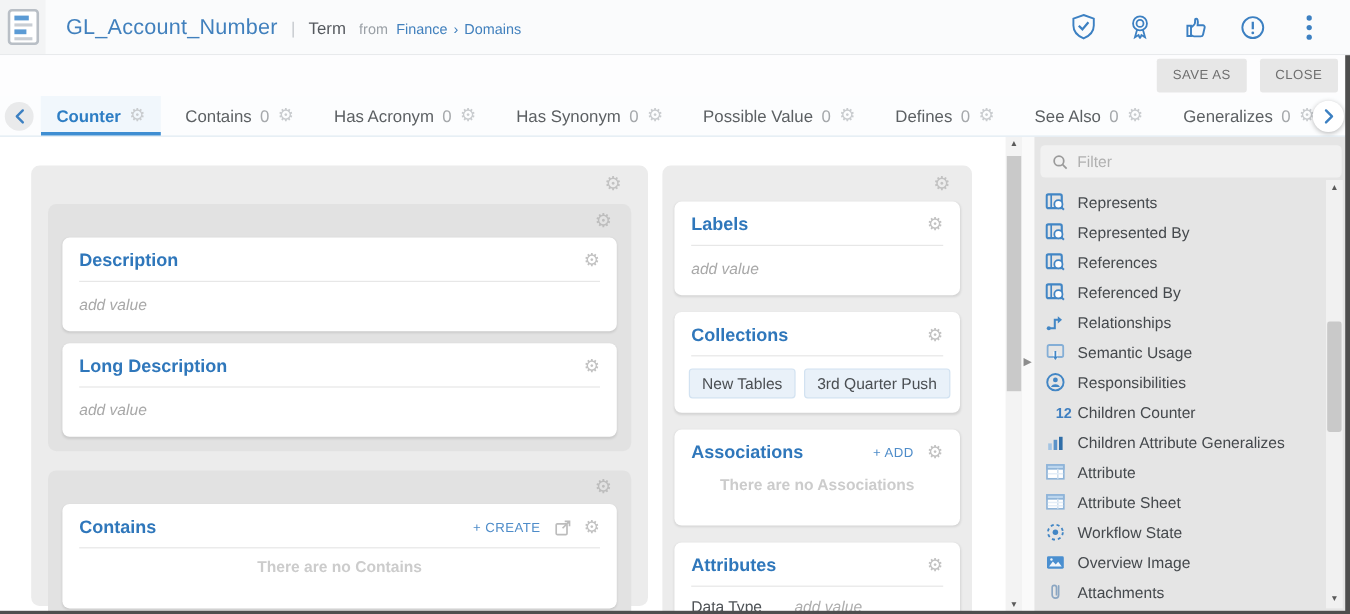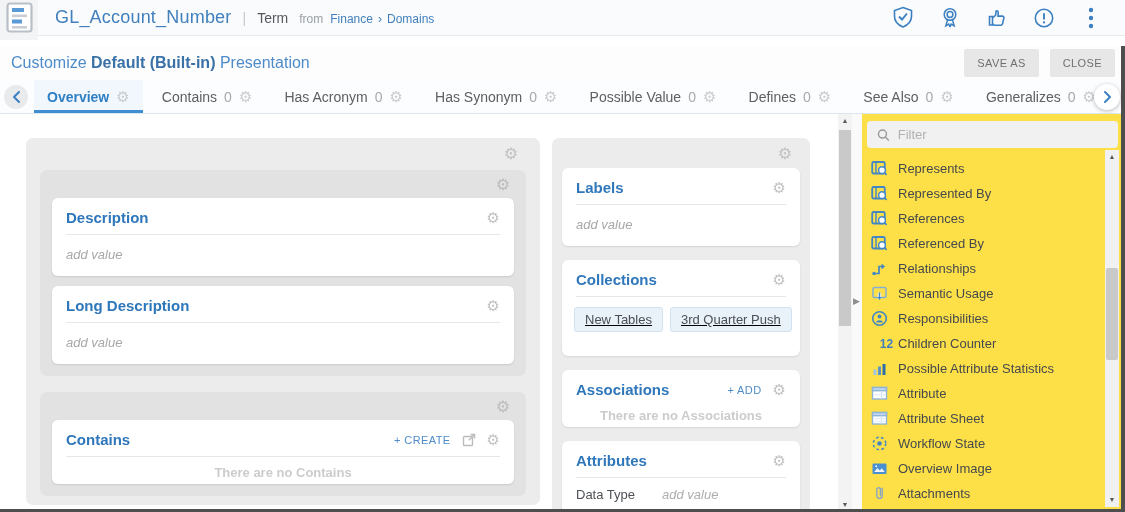--- a/index.html
+++ b/index.html
@@ -1,21 +1,21 @@
 <!DOCTYPE html>
 <html><head>
 <meta charset="utf-8">
 <style>
   * { box-sizing: border-box; margin: 0; padding: 0; }
   html,body { width:1125px; height:512px; overflow:hidden;
     font-family:"Liberation Sans","DejaVu Sans",sans-serif; background:#fff; }
   .screen { position:relative; width:1125px; height:512px; background:#fff; overflow:hidden; }
 
   
-  .hdr { position:absolute; top:0; left:0; right:0; height:36px; background:#fafbfc;
+  .hdr { position:absolute; top:0; left:0; right:0; height:46px; background:#fafbfc;
          border-bottom:1px solid #e8eaec; display:flex; align-items:center; }
   .hdr-badge-wrap { width:38px; height:45px; background:#f3f4f5; display:flex; align-items:center; justify-content:center; }
   .hdr-title { font-size:18px; color:#4180bd; margin-left:17px; font-weight:normal; letter-spacing:.2px; }
   .hdr-sep { color:#c5c9cd; margin:0 11px; font-size:14px; }
   .hdr-type { color:#55595e; font-size:14px; }
   .hdr-from { color:#9aa0a6; font-size:12px; margin:2px 7px 0 11px; }
   .bc { font-size:12px; color:#4180bd; margin-top:2px; display:flex; gap:5px; align-items:center;justify-content:space-between; }
   .bc a { color:#4180bd; text-decoration:none; cursor:pointer; }
   .hdr-actions { margin-left:auto; display:flex; gap:23px; margin-right:22px; align-items:center; }
   .hicon { width:24px; height:24px; display:flex; align-items:center; justify-content:center; cursor:pointer; }
@@ -57,45 +57,45 @@
 
   .card { background:#fff; border-radius:6px; box-shadow:0 1px 2px rgba(0,0,0,.1); }
   .card + .card { margin-top:10px; }
   .card-head { display:flex; align-items:center; padding:11px 14px 8px; }
   .card-title { color:#2f77bb; font-weight:bold; font-size:15px; }
   .head-actions { margin-left:auto; display:flex; align-items:center; gap:11px; }
   .gear-sm { color:#c2c2c2; font-size:15px; line-height:1; cursor:pointer; }
   .rule { height:1px; background:#e7e7e7; margin:0 14px; }
   .card-body { padding:10px 14px 13px; }
   .ph { font-style:italic; color:#a8a8a8; font-size:13px; cursor:text; }
-  .empty { text-align:center; color:#cccccc; font-weight:bold; font-size:13px; padding:8px 10px 4px; }
+  .empty { text-align:center; color:#cccccc; font-weight:bold; font-size:13px; padding:8px 10px 27px; }
   .blue-link { color:#4e8cc9; font-size:11px; letter-spacing:.4px; cursor:pointer; }
 
   .panelR .card { margin:0 0 14px; }
-  .chips { display:flex; gap:7px; padding:10px 12px 24px;text-decoration:underline; }
+  .chips { display:flex; gap:7px; padding:10px 12px 12px; }
   .chip { background:#e9f1f9; border:1px solid #d2e2f1; border-radius:3px; padding:4px 10px;
           font-size:13px; color:#4b4f53; cursor:pointer; white-space:nowrap; }
   .attr-row { display:flex; align-items:center; padding:9px 14px; font-size:13px; }
   .attr-row.alt { background:#f5f5f5; }
   .attr-name { width:86px; color:#4e5256; flex:none; }
   .attr-val { font-style:italic; color:#aeaeae; cursor:text; }
 
   
   .vscroll-main { position:absolute; left:838px; width:14px; top:0; bottom:0; background:#f3f3f3; }
   .vscroll-side { position:absolute; left:1105px; width:14px; top:36px; bottom:5px; background:#f1f1f1; }
   .sb-arrow { position:absolute; left:0; right:0; text-align:center; font-size:7px; color:#5a5a5a; cursor:pointer; line-height:10px; }
   .sb-up { top:2px; } .sb-down { bottom:2px; }
   .sb-thumb { position:absolute; left:1px; right:1px; background:#c9c9c9; cursor:pointer; }
   .vscroll-main .sb-thumb { top:16px; height:196px; }
   .vscroll-side .sb-thumb { top:118px; height:92px; border-radius:2px; }
   .splitter { position:absolute; left:852px; width:10px; top:0; bottom:0; background:#fafafa; cursor:col-resize; }
   .splitter-arrow { position:absolute; top:182px; left:1px; font-size:9px; color:#8d8d8d; }
 
   
-  .sidebar { position:absolute; left:862px; top:0; bottom:0; width:259px; background:#fde047; }
+  .sidebar { position:absolute; left:862px; top:0; bottom:0; width:259px; background:#e5e5e5; }
   .filter { position:absolute; top:7px; left:5px; right:3px; height:27px; background:#f1f1f1;
             border-radius:4px; display:flex; align-items:center; padding:0 10px; gap:8px; }
   .filter input { border:none; background:transparent; outline:none; font-size:13px; color:#555; width:100%;
             font-family:"Liberation Sans","DejaVu Sans",sans-serif; }
   .filter input::placeholder { color:#b1b1b1; }
   .side-list { position:absolute; top:42px; left:9px; right:18px; bottom:0; overflow:hidden; }
   .side-item { display:flex; align-items:center; gap:10px; height:25px; font-size:13px; color:#45494d; cursor:pointer; }
   .sicon { width:17px; height:17px; flex:none; display:flex; align-items:center; justify-content:center; }
   .counter-txt { color:#3f7fc0; font-weight:bold; font-size:12px;margin-left:14px; }
 
@@ -159,40 +159,35 @@
         <svg width="6" height="22" viewBox="0 0 6 22" fill="#3c80c2">
           <circle cx="3" cy="3" r="2.2"></circle>
             <circle cx="3" cy="11" r="2.2"></circle>
             <circle cx="3" cy="19" r="2.2"></circle>
         </svg>
       </span>
     </div>
   </header>
 
   <div class="cbar">
-    <div class="cbar-text">
-      <span>Customize</span>
-      <b>Default (Built-in)</b>
-      <span>Presentation</span>
-    </div>
     <div class="cbar-btns">
       <button class="graybtn">SAVE AS</button>
       <button class="graybtn">CLOSE</button>
     </div>
   </div>
 
   <nav class="tabs">
     <button class="tab-scroll-left">
       <svg width="9" height="14" viewBox="0 0 9 14" fill="none" stroke="#3c80c2" stroke-width="2" stroke-linecap="round" stroke-linejoin="round">
           <polyline points="7,2 2,7 7,12"></polyline>
         </svg>
     </button>
     <div class="tab-strip">
       <div class="tab active">
-        <span>Overview</span>
+        <span>Counter</span>
         <span class="gear">⚙</span>
       </div>
       <div class="tab">
         <span>Contains</span>
         <span class="cnt">0</span>
         <span class="gear">⚙</span>
       </div>
       <div class="tab">
         <span>Has Acronym</span>
         <span class="cnt">0</span>
@@ -446,21 +441,21 @@
           <span>Children Counter</span>
         </div>
         <div class="side-item">
           <span class="sicon">
             <svg width="15" height="15" viewBox="0 0 15 15">
                 <rect x="1.5" y="8.5" width="3" height="5.5" fill="#a3c4e3"></rect>
                 <rect x="6" y="5.5" width="3" height="8.5" fill="#5b93c9"></rect>
                 <rect x="10.5" y="3" width="3" height="11" fill="#2f6ea8"></rect>
               </svg>
           </span>
-          <span>Possible Attribute Statistics</span>
+          <span>Children Attribute Generalizes</span>
         </div>
         <div class="side-item">
           <span class="sicon">
             <svg width="17" height="17" viewBox="0 0 17 17">
                 <rect x="1.5" y="2.5" width="14" height="11.5" fill="#fff" stroke="#8fb4d8" stroke-width="1.4"></rect>
                 <rect x="1.5" y="2.5" width="14" height="3.2" fill="#bcd6ee" stroke="#8fb4d8" stroke-width="1.4"></rect>
                 <line x1="10.5" y1="5.7" x2="10.5" y2="14" stroke="#cfdfee" stroke-width="1.3"></line>
                 <line x1="2.2" y1="9.8" x2="15" y2="9.8" stroke="#e3edf7" stroke-width="1.2"></line>
               </svg>
           </span>

